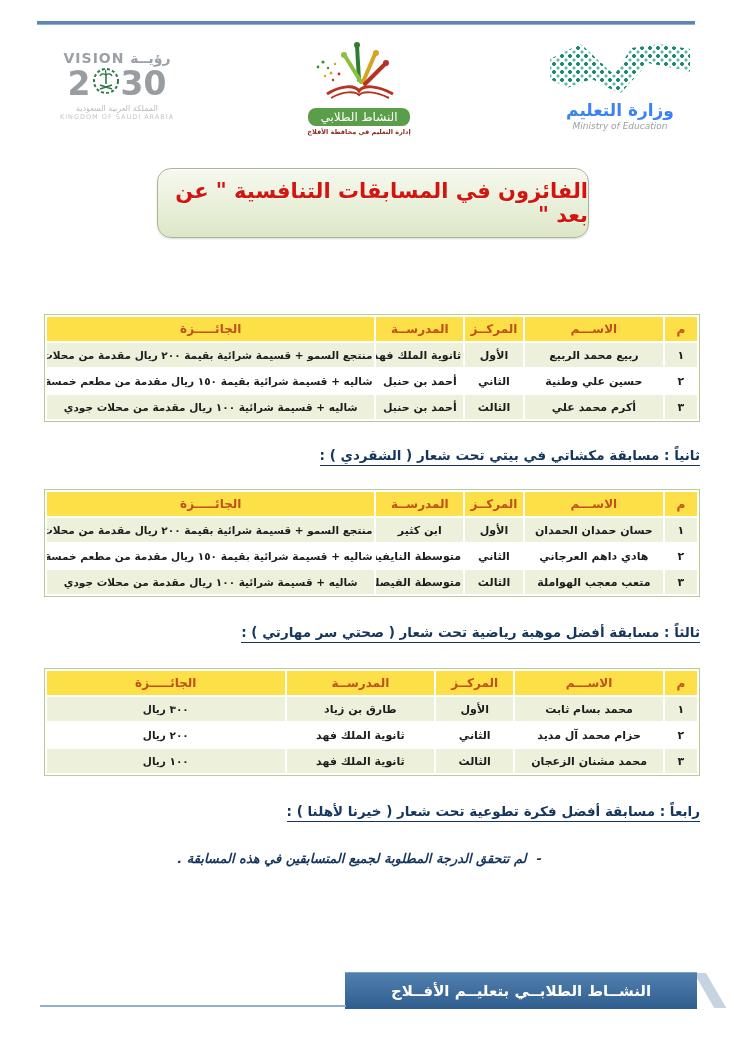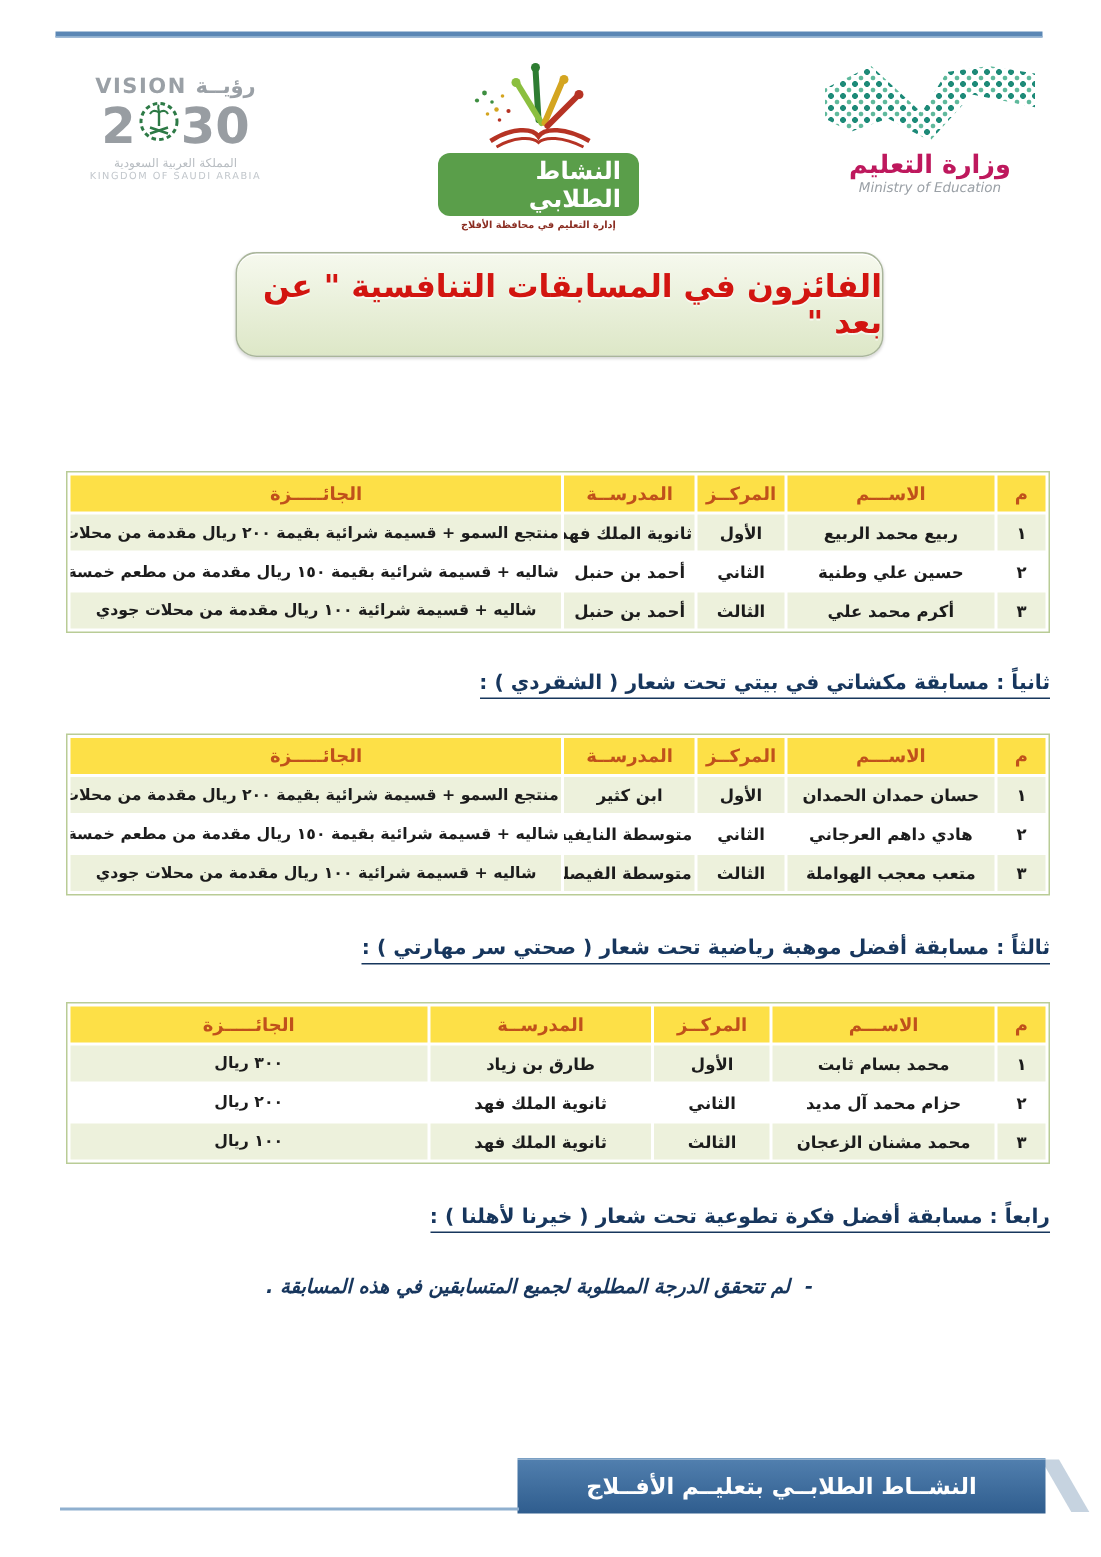--- a/index.html
+++ b/index.html
@@ -12,29 +12,29 @@
   
   .logo{position:absolute;text-align:center;}
   
   .vision{left:36px;top:50px;width:162px;direction:ltr;color:#9aa0a6;}
   .v-word{font-size:14px;font-weight:bold;letter-spacing:1px;color:#9aa0a6;}
   .v-year{font-size:33px;font-weight:bold;line-height:34px;color:#989da2;display:flex;align-items:center;justify-content:center;gap:1px;}
   .v-ar{font-size:8px;color:#b8bdc2;margin-top:2px;}
   .v-en{font-size:6.5px;color:#c2c7cc;letter-spacing:1px;}
   
   .activity{left:292px;top:40px;width:134px;}
-  .act-banner{display:inline-block;background:#5a9e4a;color:#fff;font-size:16px;font-weight:bold;padding:2px 12px;border-radius:8px;margin-top:-4px;text-align:right;}
+  .act-banner{display:inline-block;background:#5a9e4a;color:#fff;font-size:12px;font-weight:normal;padding:2px 12px;border-radius:8px;margin-top:-4px;}
   .act-sub{font-size:6.5px;color:#8a2c21;font-weight:bold;margin-top:2px;}
   
   .ministry{left:535px;top:44px;width:170px;}
   .m-dots{position:relative;width:140px;height:50px;margin:0 auto;
     background-image:radial-gradient(#1d8a78 1.7px,rgba(0,0,0,0) 2.2px),radial-gradient(#5fb99c 1.3px,rgba(0,0,0,0) 1.8px);
     background-size:8px 8px,8px 8px;background-position:0 0,4px 4px;
     clip-path:polygon(0% 30%,22% 0%,46% 62%,58% 8%,78% 0%,100% 10%,100% 55%,70% 38%,50% 100%,30% 70%,12% 88%,0% 70%);}
-  .m-ar{font-size:17px;font-weight:bold;color:#be185d;margin-top:6px;}
+  .m-ar{font-size:17px;font-weight:bold;color:#3b82f6;margin-top:6px;}
   .m-en{font-size:9px;color:#9aa0a6;margin-top:1px;font-style:italic;}
 
   
   .banner{position:absolute;left:157px;top:168px;width:430px;height:68px;
     background:linear-gradient(#f6f9ee,#dde7c7);
     border:1px solid #a9b59b;border-radius:14px;
     box-shadow:inset 0 1px 0 #ffffff,0 1px 2px rgba(0,0,0,.15);
     display:flex;align-items:center;justify-content:center;}
   .banner-text{color:#d21510;font-size:21px;font-weight:bold;text-shadow:0 1px 0 rgba(255,255,255,.6);}
 

